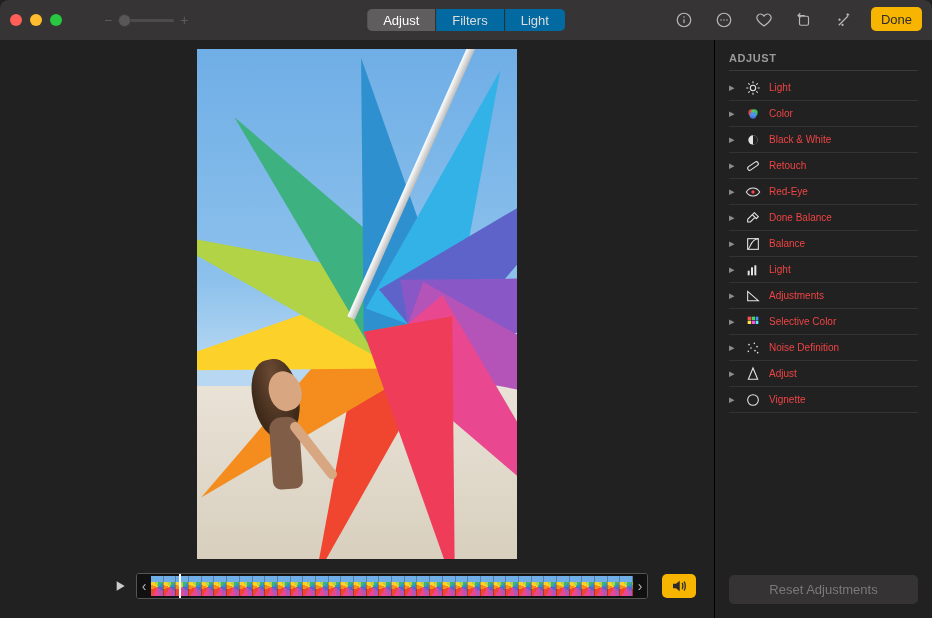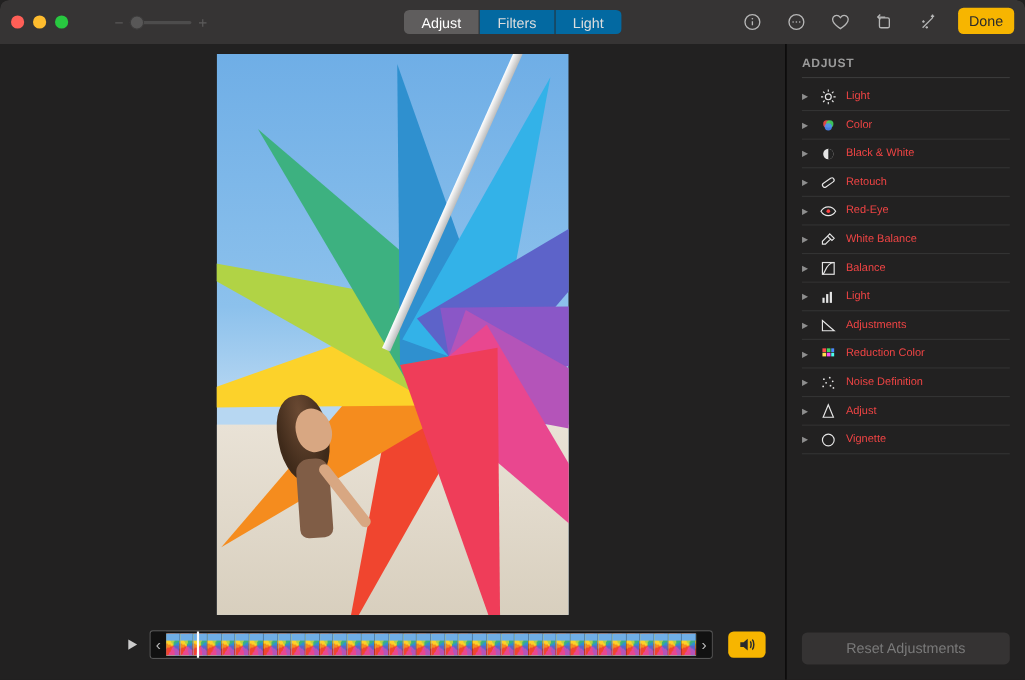--- a/index.html
+++ b/index.html
@@ -430,21 +430,21 @@
           </span>
           <span class="label">Red-Eye</span>
         </div>
         <div class="adj-row">
           <span class="chev">▸</span>
           <span class="icon">
             <svg viewBox="0 0 24 24" width="16" height="16" fill="none" stroke="#e5e5e5" stroke-width="1.6">
               <path d="M14 4l6 6-3 3-6-6zM11 7L4 14v4h4l7-7"></path>
             </svg>
           </span>
-          <span class="label">White Balance</span>
+          <span class="label">Done Balance</span>
         </div>
         <div class="adj-row">
           <span class="chev">▸</span>
           <span class="icon">
             <svg viewBox="0 0 24 24" width="16" height="16" fill="none" stroke="#e5e5e5" stroke-width="1.6">
               <rect x="4" y="4" width="16" height="16"></rect>
               <path d="M4 20C8 20 8 4 20 4"></path>
             </svg>
           </span>
           <span class="label">Balance</span>
@@ -474,21 +474,21 @@
           <span class="icon">
             <svg viewBox="0 0 24 24" width="16" height="16">
               <rect x="4" y="4" width="5" height="5" fill="#ff4d4d"></rect>
               <rect x="10" y="4" width="5" height="5" fill="#3fdc64"></rect>
               <rect x="16" y="4" width="4" height="5" fill="#4d8cff"></rect>
               <rect x="4" y="10" width="5" height="5" fill="#ffe14d"></rect>
               <rect x="10" y="10" width="5" height="5" fill="#ff4df0"></rect>
               <rect x="16" y="10" width="4" height="5" fill="#4dfff0"></rect>
             </svg>
           </span>
-          <span class="label">Reduction Color</span>
+          <span class="label">Selective Color</span>
         </div>
         <div class="adj-row">
           <span class="chev">▸</span>
           <span class="icon">
             <svg viewBox="0 0 24 24" width="16" height="16" fill="#e5e5e5">
               <circle cx="6" cy="7" r="1.2"></circle>
               <circle cx="14" cy="5" r="1.2"></circle>
               <circle cx="18" cy="10" r="1.2"></circle>
               <circle cx="9" cy="12" r="1.2"></circle>
               <circle cx="5" cy="17" r="1.2"></circle>

